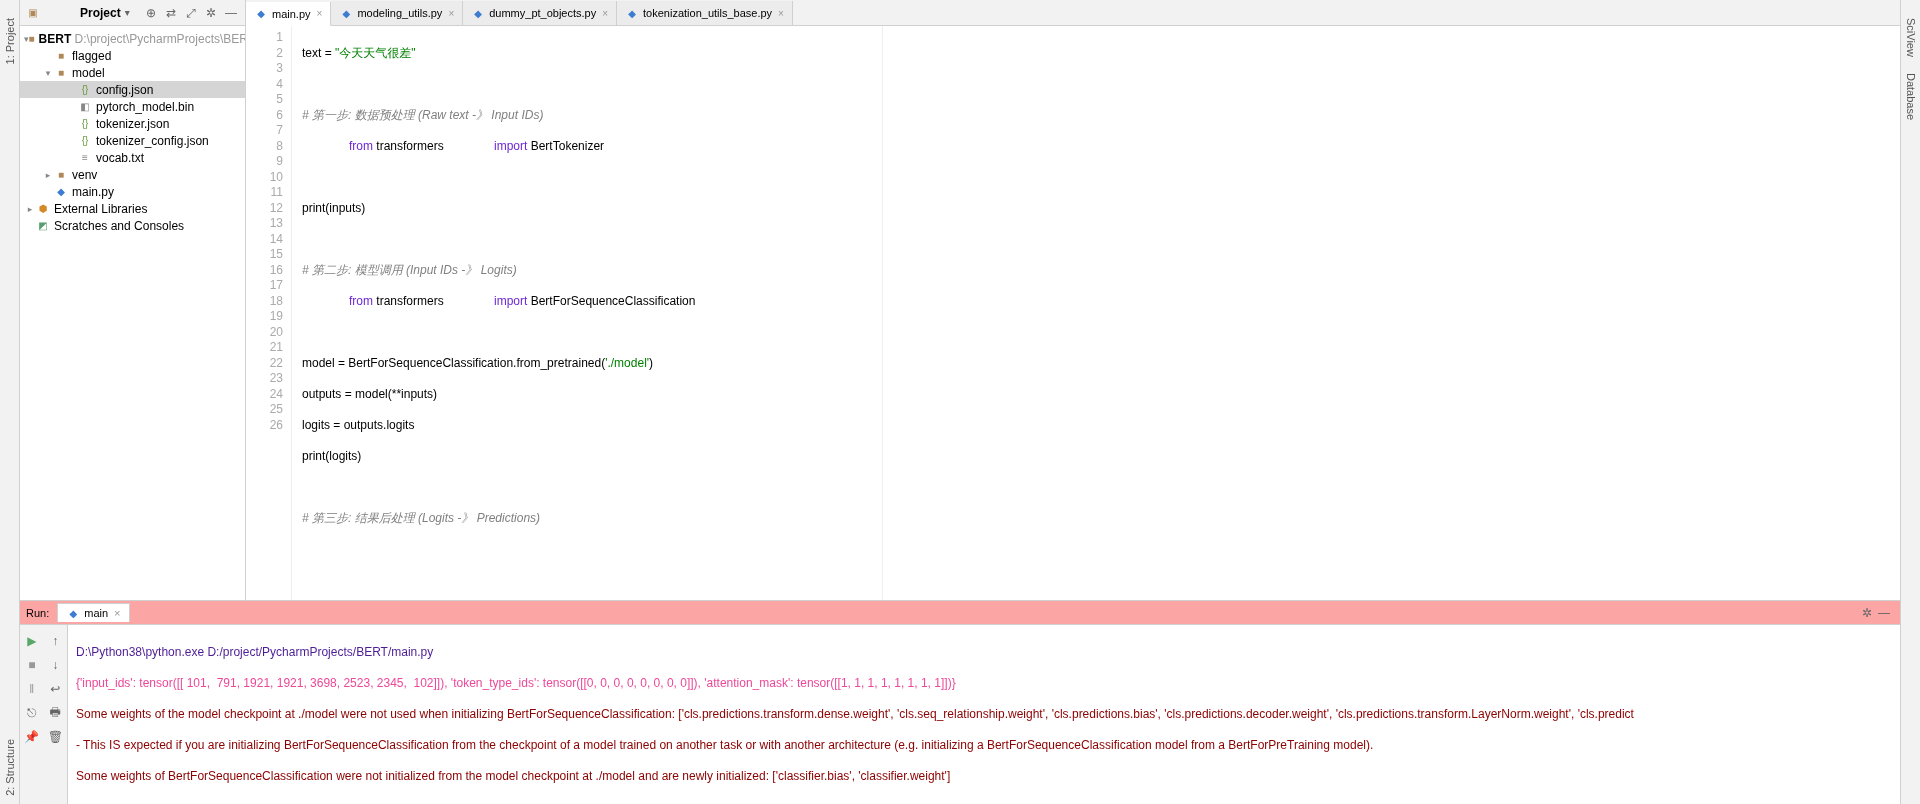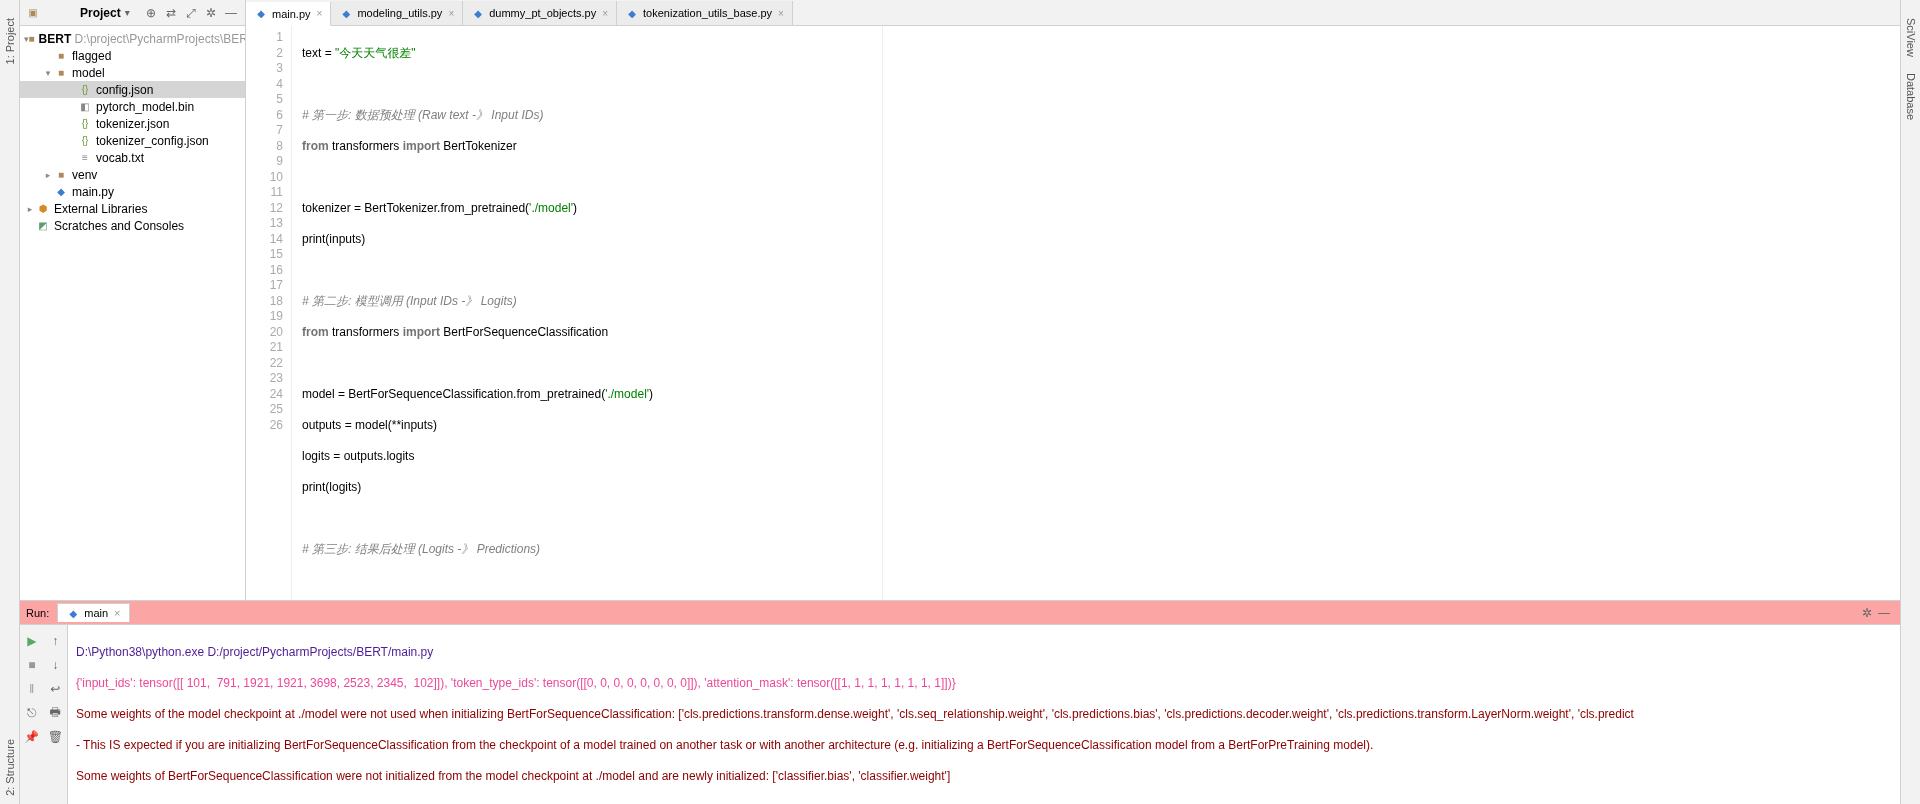--- a/index.html
+++ b/index.html
@@ -26,21 +26,21 @@
 .editor-area { flex: 1; display: flex; flex-direction: column; min-width: 0; }
 .tabbar { height: 26px; background: #f2f2f2; border-bottom: 1px solid #d0d0d0; display: flex; align-items: flex-end; }
 .tab { height: 24px; padding: 0 8px; display: flex; align-items: center; border-right: 1px solid #d0d0d0; background: #ececec; cursor: pointer; font-size: 11px; }
 .tab.active { background: #fff; border-bottom: 1px solid #fff; margin-bottom: -1px; }
 .tab .fico { margin-right: 4px; }
 .tab .close { margin-left: 6px; color: #999; font-size: 10px; }
 .code-wrap { flex: 1; display: flex; overflow: hidden; font-family: "Consolas","Courier New",monospace; font-size: 12px; line-height: 15.5px; }
 .gutter { width: 46px; background: #fff; border-right: 1px solid #eee; text-align: right; padding: 4px 8px 0 0; color: #aaa; }
 .code { flex: 1; padding: 4px 0 0 10px; white-space: pre; position: relative; }
 .code .line { height: 15.5px; }
-.kw { color: #737373; font-weight: bold; } .str { color: #008000; } .cmt { color: #808080; font-style: italic; } .par { color: #660099; }
+.kw { color: #6d28d9; font-weight: normal; margin-left: 47px; } .str { color: #008000; } .cmt { color: #808080; font-style: italic; } .par { color: #660099; }
 .bottom-panel { height: 204px; border-top: 1px solid #d0d0d0; display: flex; flex-direction: column; }
 .run-header { height: 24px; background: #fca5a5; border-bottom: 1px solid #d0d0d0; display: flex; align-items: center; padding: 0 6px; }
 .run-header .title { font-size: 11px; }
 .run-header .runtab { background: #fff; border: 1px solid #d0d0d0; border-bottom: none; padding: 2px 8px; margin-left: 8px; font-size: 11px; display: flex; align-items: center; }
 .run-header .spacer { flex: 1; }
 .run-body { flex: 1; display: flex; min-height: 0; }
 .run-toolbar { width: 48px; background: #f2f2f2; border-right: 1px solid #d0d0d0; display: flex; }
 .run-toolbar .col { width: 24px; display: flex; flex-direction: column; align-items: center; padding-top: 4px; }
 .run-toolbar .btn { width: 18px; height: 18px; margin: 3px 0; display: flex; align-items: center; justify-content: center; color: #666; cursor: pointer; font-size: 12px; }
 .console { flex: 1; overflow: auto; padding: 4px 8px; font-family: "Consolas","Courier New",monospace; font-size: 12px; line-height: 15.5px; white-space: pre; }
@@ -176,21 +176,20 @@
             <div>24</div>
             <div>25</div>
             <div>26</div>
         </div>
         <div class="code">
 <div class="line"><span>text = </span><span class="str">"今天天气很差"</span></div>
 <div class="line"> </div>
 <div class="line"><span class="cmt"># 第一步: 数据预处理 (Raw text -》 Input IDs)</span></div>
 <div class="line"><span class="kw">from</span><span> transformers </span><span class="kw">import</span><span> BertTokenizer</span></div>
 <div class="line"> </div>
-<div class="line"><span>tokenizer = BertTokenizer.from_pretrained(</span><span class="str">'./model'</span><span>)</span></div>
 <div class="line"><span>print(inputs)</span></div>
 <div class="line"> </div>
 <div class="line"><span class="cmt"># 第二步: 模型调用 (Input IDs -》 Logits)</span></div>
 <div class="line"><span class="kw">from</span><span> transformers </span><span class="kw">import</span><span> BertForSequenceClassification</span></div>
 <div class="line"> </div>
 <div class="line"><span>model = BertForSequenceClassification.from_pretrained(</span><span class="str">'./model'</span><span>)</span></div>
 <div class="line"><span>outputs = model(**inputs)</span></div>
 <div class="line"><span>logits = outputs.logits</span></div>
 <div class="line"><span>print(logits)</span></div>
 <div class="line"> </div>

